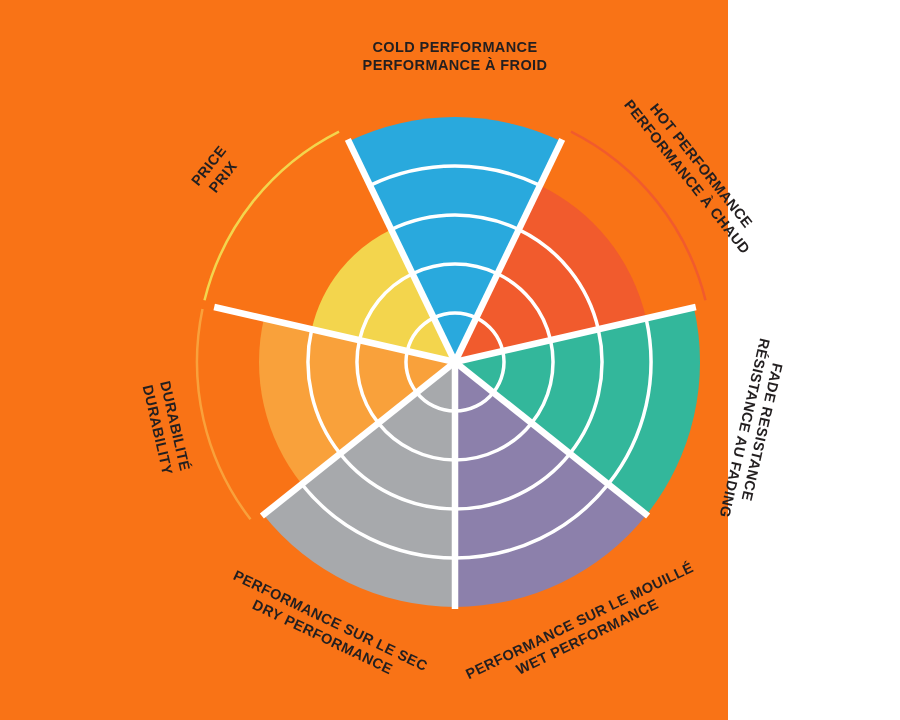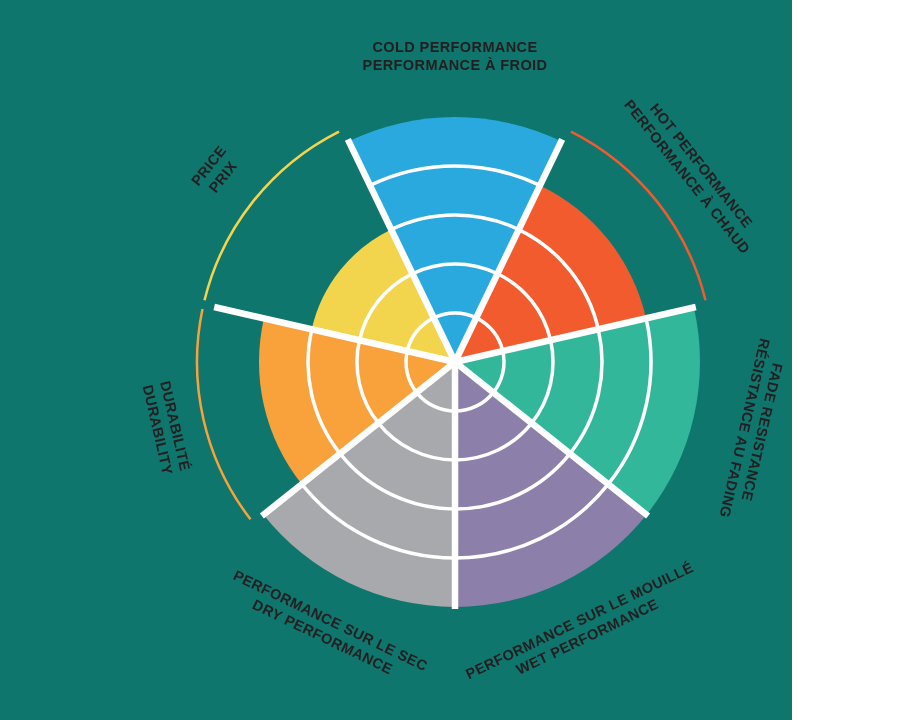--- a/index.html
+++ b/index.html
@@ -6,23 +6,23 @@
     margin: 0;
     padding: 0;
     background: #ffffff;
     width: 900px;
     height: 720px;
     overflow: hidden;
     font-family: "Liberation Sans", sans-serif;
   }
   .stage {
     position: relative;
-    width: 792px;
+    width: 728px;
     height: 720px;
-    background: #0f766e;
+    background: #f97316;
   }
   svg { display: block; }
   .wheel-label {
     font-family: "Liberation Sans", sans-serif;
     font-weight: bold;
     font-size: 14.5px;
     letter-spacing: 0.4px;
     fill: #231f20;
   }
 </style>

